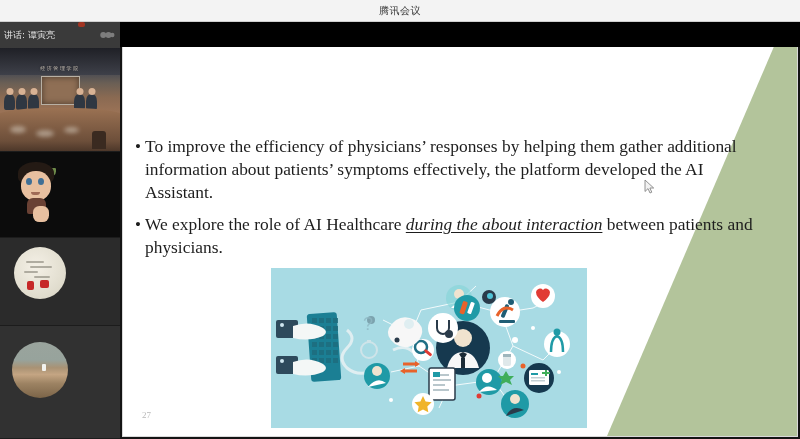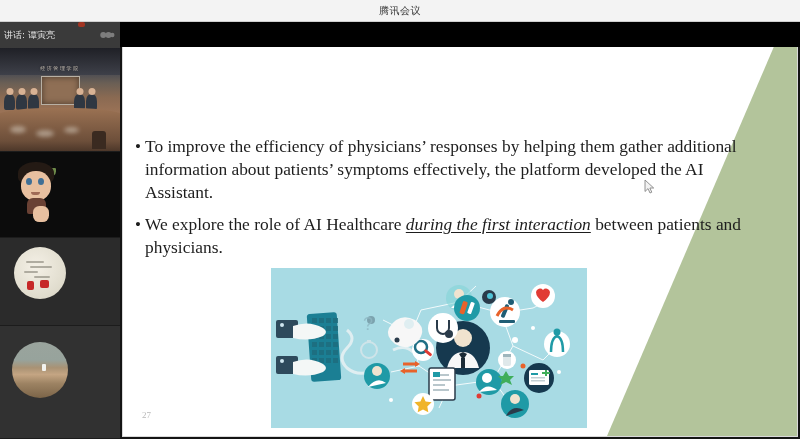--- a/index.html
+++ b/index.html
@@ -442,21 +442,21 @@
 
           <div class="bullet">
             <div class="bullet-dot">•</div>
             <div class="bullet-text">
               <span>To improve the efficiency of physicians’ responses by helping them gather additional information about patients’ symptoms effectively, the platform developed the AI Assistant.</span>
             </div>
           </div>
 
           <div class="bullet">
             <div class="bullet-dot">•</div>
-            <div class="bullet-text"><span>We explore the role of AI Healthcare </span><span class="em-underline">during the first interaction</span><span> between patients and physicians.</span></div>
+            <div class="bullet-text"><span>We explore the role of AI Healthcare </span><span class="em-underline">during the about interaction</span><span> between patients and physicians.</span></div>
           </div>
 
         </div>
 
         <div class="illus">
           <svg width="316" height="160" viewBox="0 0 316 160">
 
             <g stroke="#ffffff" stroke-width="1" fill="none" opacity="0.85">
               <path d="M150 42 L188 34 L230 45 L242 78 L222 112 L178 118 L148 98 L140 66 Z"></path>
               <path d="M188 34 L205 18"></path>

